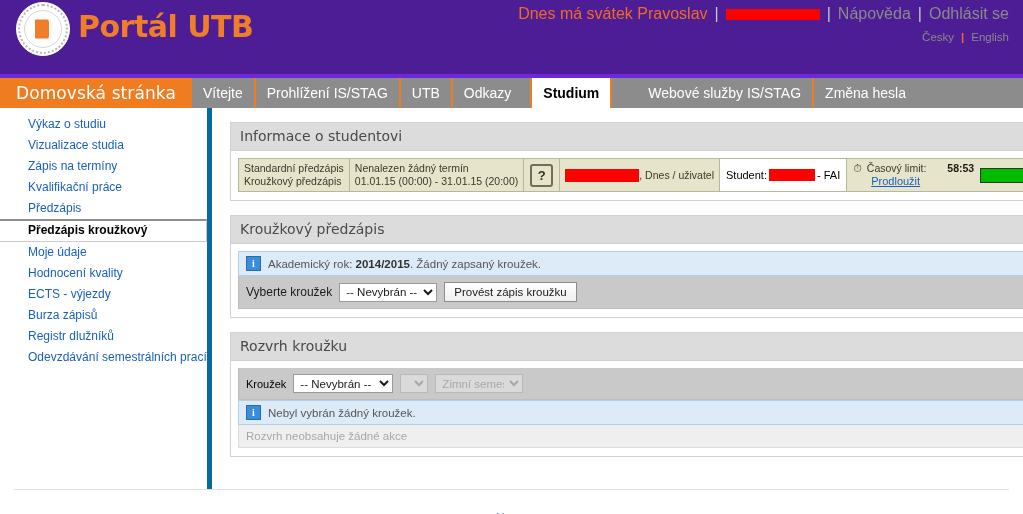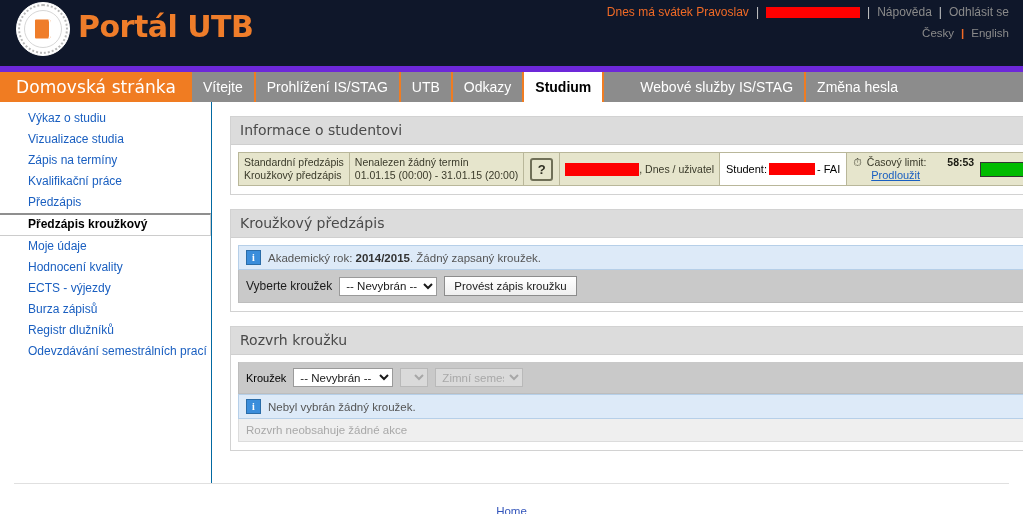--- a/index.html
+++ b/index.html
@@ -13,22 +13,22 @@
     font-family: "Liberation Sans", sans-serif;
     font-size: 12px;
     color: #333;
     overflow: hidden;
     position: relative;
   }
 
   
   .header {
     position: relative;
-    height: 66px;
-    background: #0f172a;
+    height: 74px;
+    background: #4c1d95;
   }
   .brand {
     position: absolute;
     left: 16px;
     top: 2px;
     display: flex;
     align-items: center;
     gap: 8px;
   }
   .seal {
@@ -72,21 +72,21 @@
     padding-bottom: 4px;
   }
 
   .header-right {
     position: absolute;
     right: 14px;
     top: 5px;
     text-align: right;
   }
   .header-row1 {
-    font-size: 12px;
+    font-size: 16px;
     color: #8a8a8a;
     display: flex;
     align-items: center;
     justify-content: space-between;
     gap: 7px;
     white-space: nowrap;
   }
   .svatek {
     color: #f06a26;
   }
@@ -113,21 +113,21 @@
     align-items: center;
     justify-content: flex-end;
     gap: 7px;
   }
   .lang-sep { color: #f06a26; font-weight: bold; }
 
   
   .navbar {
     height: 30px;
     background: #8c8c8c;
-    border-top: 6px solid #6d28d9;
+    border-top: 4px solid #6d28d9;
     display: flex;
     align-items: stretch;
     position: relative;
   }
   .nav-home {
     background: #f07c22;
     color: #ffffff;
     font-size: 17px;
     font-weight: normal;
     display: flex;
@@ -151,37 +151,37 @@
     border-left: 2px solid #f07c22;
     cursor: pointer;
     white-space: nowrap;
   }
   .nav-tab.active {
     background: #ffffff;
     color: #000000;
     font-weight: bold;
     border-left: 2px solid #f07c22;
     border-right: 2px solid #f07c22;
-    margin-left: 0;
+    margin-left: 8px;
   }
   .nav-tab.active + .nav-tab { border-left: none; padding-left: 36px; }
 
   
   .page {
     display: flex;
     align-items: flex-start;
     height: 381px;
     position: relative;
   }
   .sidebar {
     width: 212px;
     flex: 0 0 212px;
     padding-top: 6px;
     background: #ffffff;
-    border-right: 1px solid #0369a1;
+    border-right: 5px solid #0369a1;
     height: 381px;
     box-sizing: border-box;
   }
   .side-item {
     font-size: 12px;
     color: #1a5fc0;
     padding: 3px 0 3px 28px;
     cursor: pointer;
     line-height: 15px;
     white-space: nowrap;

